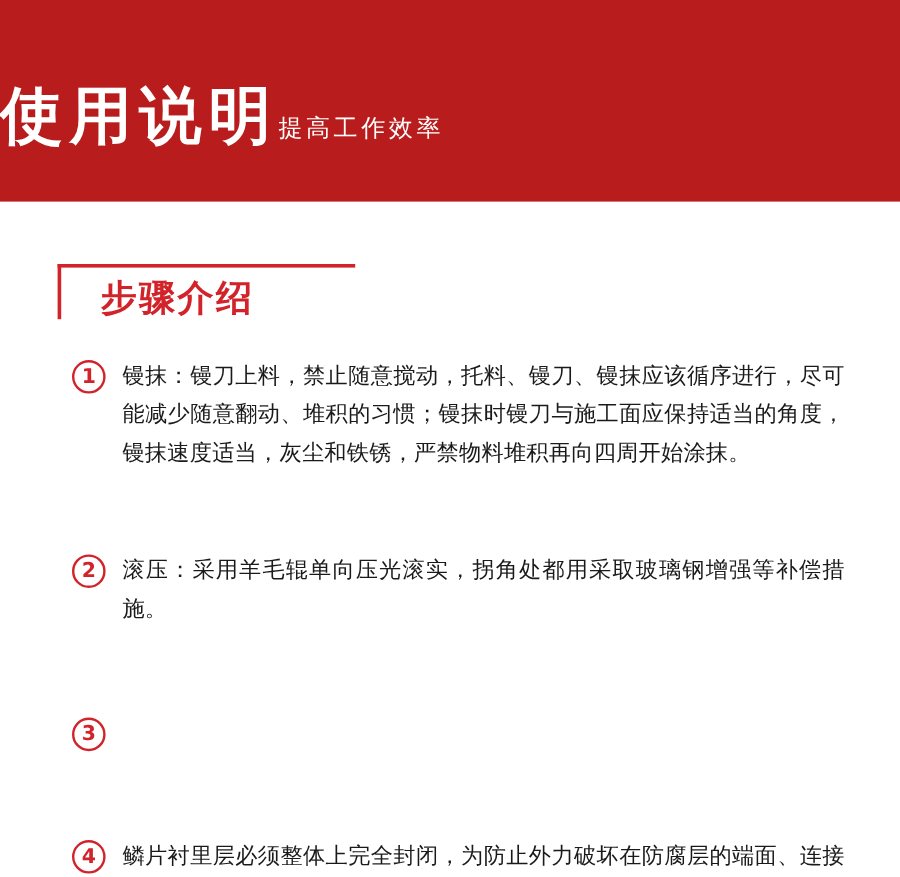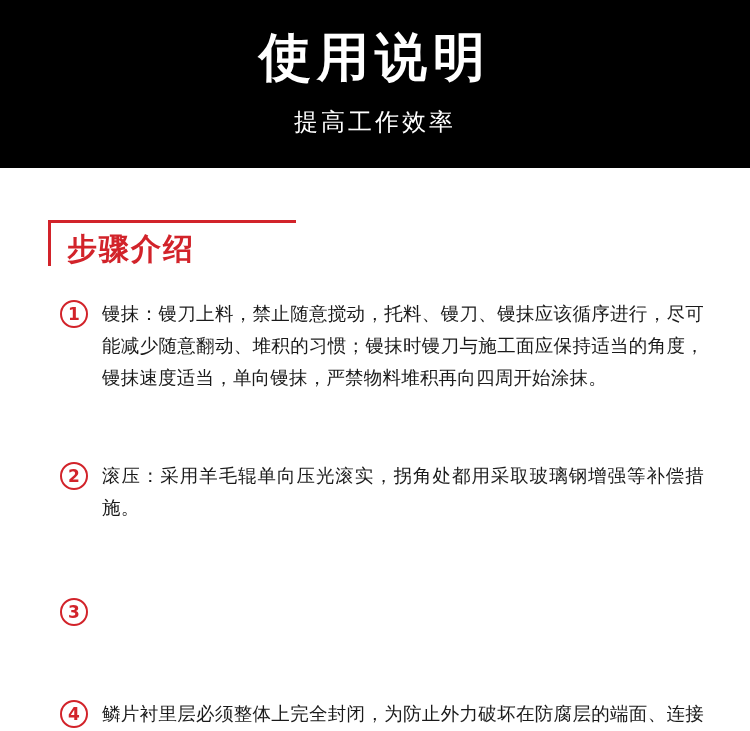--- a/index.html
+++ b/index.html
@@ -17,39 +17,39 @@
     position: relative;
     width: 750px;
     height: 731px;
     background: #ffffff;
   }
   
   .banner {
     position: relative;
     width: 750px;
     height: 168px;
-    background: #000000;
+    background: #b91c1c;
     box-sizing: border-box;
     display: flex;
-    flex-direction: column;
+    flex-direction: row;
     align-items: center;
     justify-content: flex-start;
     padding-top: 26px;
   }
   .banner-title {
     color: #ffffff;
     font-size: 52px;
     font-weight: bold;
     letter-spacing: 6px;
     line-height: 1.2;
     font-family: "DejaVu Sans", "Liberation Sans", sans-serif;
   }
   .banner-subtitle {
     color: #ffffff;
-    font-size: 24px;
+    font-size: 20px;
     letter-spacing: 3px;
     margin-top: 18px;
     font-family: Liberation Sans, sans-serif;
   }
 
   
   .content {
     position: relative;
     padding: 0;
   }
@@ -64,21 +64,21 @@
     left: 0;
     top: 0;
     width: 248px;
     height: 46px;
     border-top: 3px solid #d2232a;
     border-left: 3px solid #d2232a;
     box-sizing: border-box;
   }
   .section-title {
     position: absolute;
-    left: 9px;
+    left: 26px;
     top: 10px;
     background: #ffffff;
     padding: 0 8px 0 10px;
     color: #d2232a;
     font-size: 30px;
     font-weight: bold;
     letter-spacing: 2px;
     line-height: 38px;
     font-family: "DejaVu Sans", "Liberation Sans", sans-serif;
   }
@@ -135,21 +135,21 @@
 
     <div class="section-head">
       <div class="bracket"></div>
       <div class="section-title">步骤介绍</div>
     </div>
 
     <div class="steps">
 
       <div class="step step-gap-1">
         <div class="step-num">1</div>
-        <div class="step-text">镘抹：镘刀上料，禁止随意搅动，托料、镘刀、镘抹应该循序进行，尽可能减少随意翻动、堆积的习惯；镘抹时镘刀与施工面应保持适当的角度，镘抹速度适当，单向镘抹，严禁物料堆积再向四周开始涂抹。</div>
+        <div class="step-text">镘抹：镘刀上料，禁止随意搅动，托料、镘刀、镘抹应该循序进行，尽可能减少随意翻动、堆积的习惯；镘抹时镘刀与施工面应保持适当的角度，镘抹速度适当，灰尘和铁锈，严禁物料堆积再向四周开始涂抹。</div>
       </div>
 
       <div class="step step-gap-2">
         <div class="step-num">2</div>
         <div class="step-text">滚压：采用羊毛辊单向压光滚实，拐角处都用采取玻璃钢增强等补偿措施。</div>
       </div>
 
       <div class="step step-gap-2">
         <div class="step-num">3</div>
       </div>

